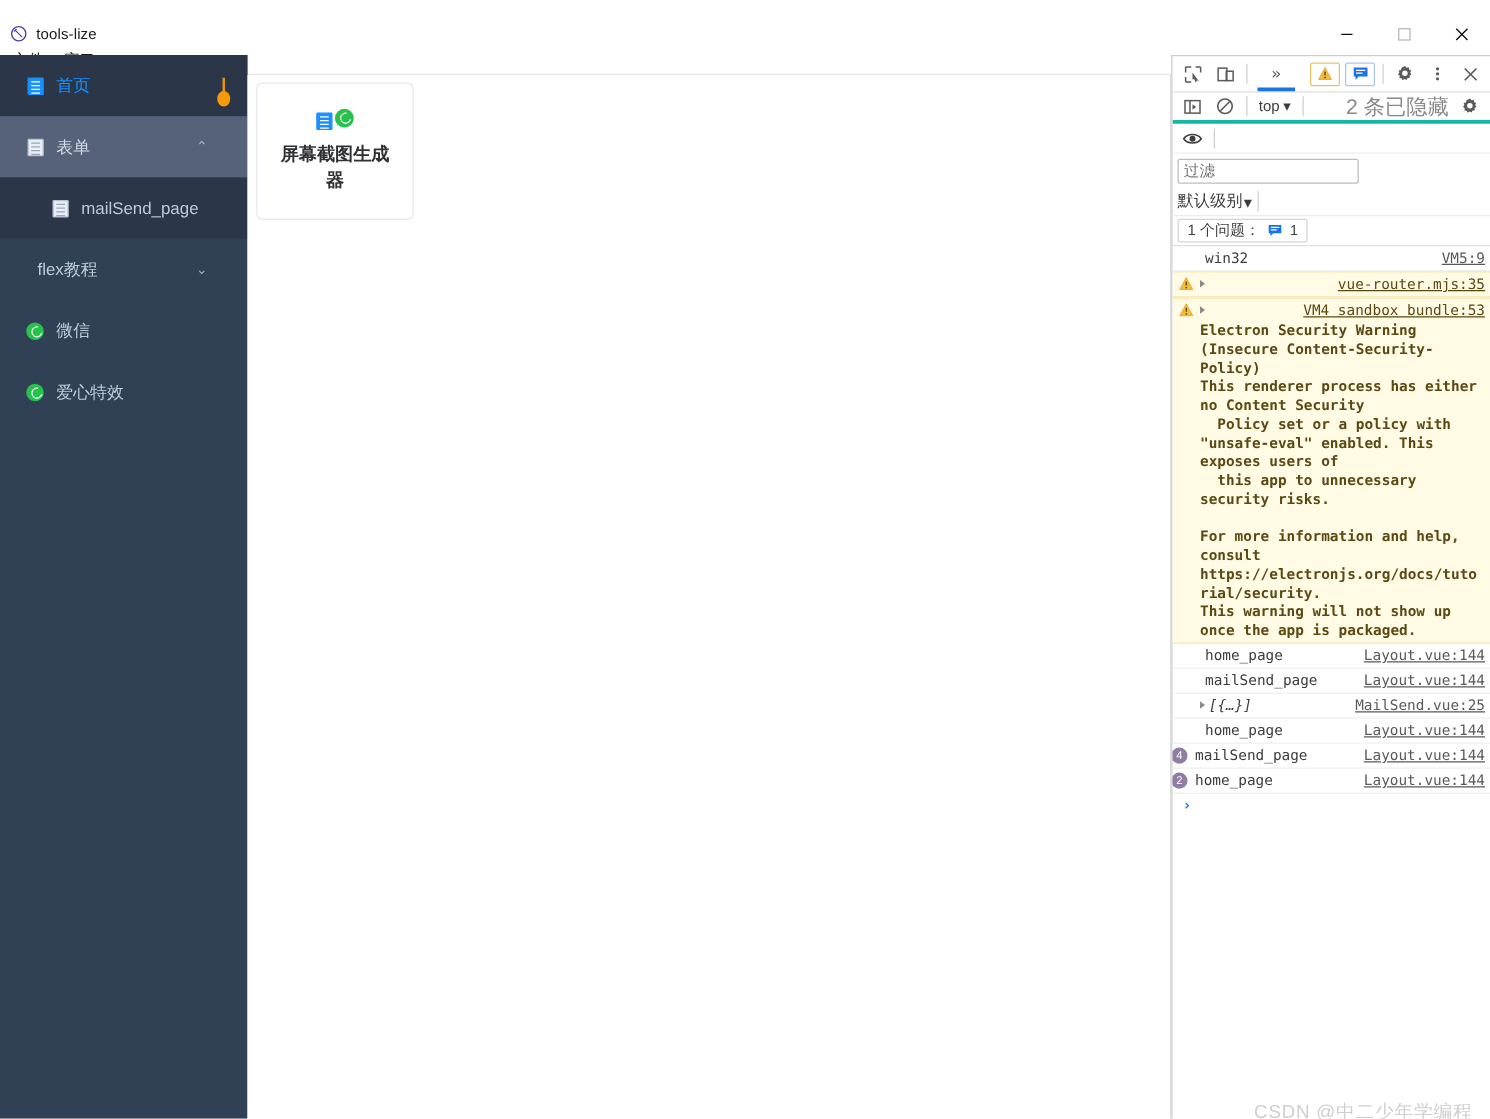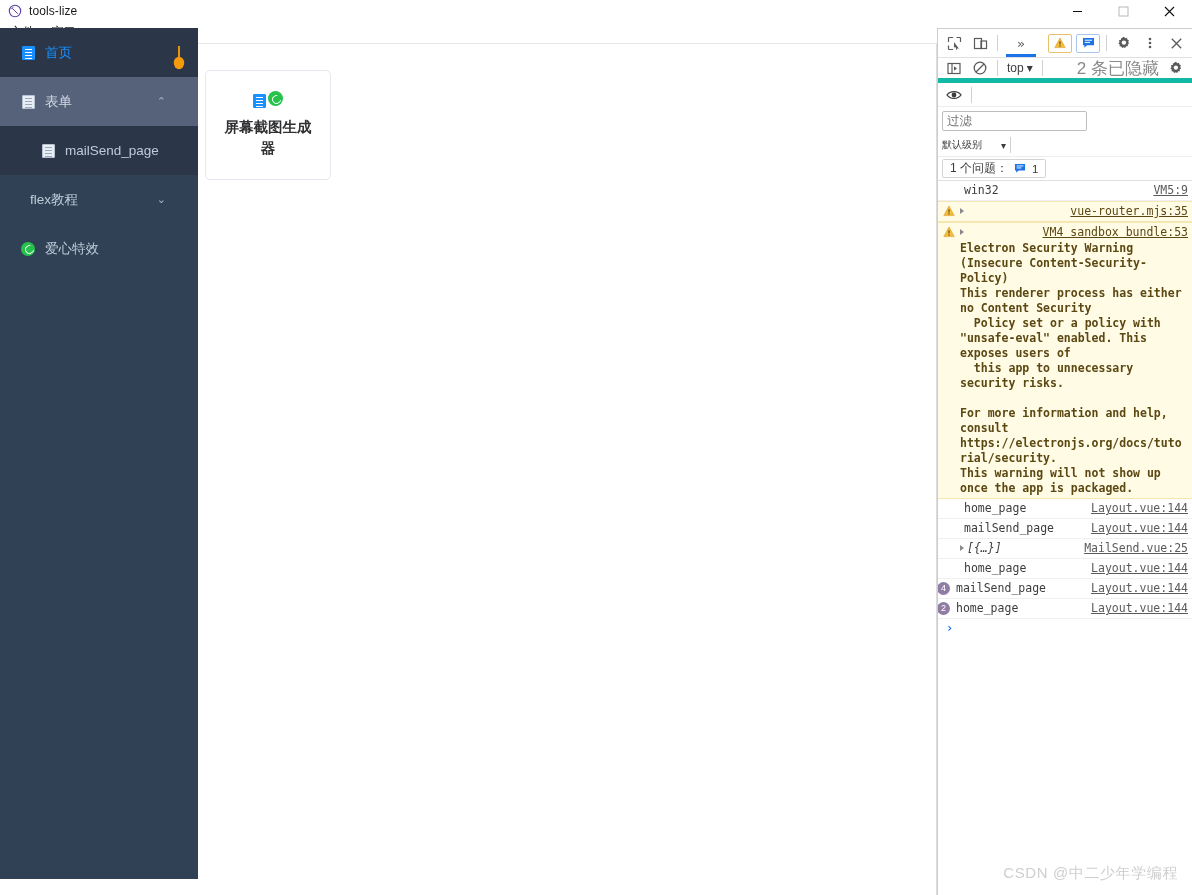--- a/index.html
+++ b/index.html
@@ -9,20 +9,21 @@
     overflow: hidden;
     background: #ffffff;
     font-family: "Liberation Sans", sans-serif;
   }
 
   #app {
     position: relative;
     width: 1192px;
     height: 633px;
     background: #ffffff;
+    margin-top: 16px;
   }
 
   
   .titlebar {
     position: absolute; top: 0; left: 0;
     width: 1192px; height: 22px;
     background: #ffffff;
     display: flex; align-items: center;
   }
   .titlebar-left { display: flex; align-items: center; padding-left: 7px; gap: 7px; }
@@ -144,21 +145,21 @@
 
   
   .main {
     position: absolute; top: 44px; left: 198px;
     width: 739px; height: 851px;
     background: #ffffff;
     border-right: 1px solid #dcdcdc;
   }
   .card {
     position: absolute;
-    left: 7px; top: 26px;
+    left: 7px; top: 6px;
     width: 126px; height: 110px;
     border: 1px solid #e4e7ed;
     border-radius: 5px;
     background: #ffffff;
     display: flex; flex-direction: column;
     align-items: center; justify-content: center;
     box-shadow: 0 0 1px rgba(0,0,0,.02);
   }
   .card-icons { display: flex; align-items: center; gap: 2px; margin-bottom: 7px; }
   .card-label {
@@ -219,21 +220,21 @@
     border-radius: 2px;
     margin: 0 2px;
   }
   .badge-box.warn { border-color: #e6c36a; }
   .badge-box.msg  { border-color: #aac6ee; }
   .dt-right { margin-left: auto; display: flex; align-items: center; }
 
   .dt-subbar {
     height: 25px;
     display: flex; align-items: center;
-    border-bottom: 5px solid #14b8a6;
+    border-bottom: 3px solid #14b8a6;
     padding: 0 3px;
     font-size: 12px; color: #5a5a5a;
   }
   .ctx-select {
     display: flex; align-items: center; gap: 3px;
     font-size: 12px; color: #3c3c3c;
     padding: 0 5px;
     font-family: "Liberation Sans", sans-serif;
   }
   .hidden-count {
@@ -264,22 +265,22 @@
     font-family: "Liberation Sans", sans-serif;
     outline: none;
   }
   .levelbar {
     height: 23px;
     display: flex; align-items: center;
     padding: 0 4px;
     border-bottom: 1px solid #ededed;
   }
   .level-select {
-    display: flex; align-items: center; gap: 19px;
-    font-size: 10px; color: #3c3c3c;
+    display: flex; align-items: center; gap: 1px;
+    font-size: 13px; color: #3c3c3c;
     font-family: "Liberation Sans", sans-serif;
   }
   .issuebar {
     height: 24px;
     display: flex; align-items: center;
     padding: 0 4px;
     border-bottom: 1px solid #e0e0e0;
   }
   .issue-chip {
     display: flex; align-items: center; gap: 6px;
@@ -428,20 +429,26 @@
           <span class="docicon"></span>
         </span>
       <span>mailSend_page</span>
     </div>
 
     <div class="side-item plain">
       <span>flex教程</span>
       <span class="caret">⌄</span>
     </div>
 
+    <div class="side-item">
+      <span class="ico">
+          <span class="wxicon"></span>
+        </span>
+      <span>微信</span>
+    </div>
 
     <div class="side-item">
       <span class="ico">
           <span class="wxicon"></span>
         </span>
       <span>爱心特效</span>
     </div>
   </div>
 
   <div class="pin">

